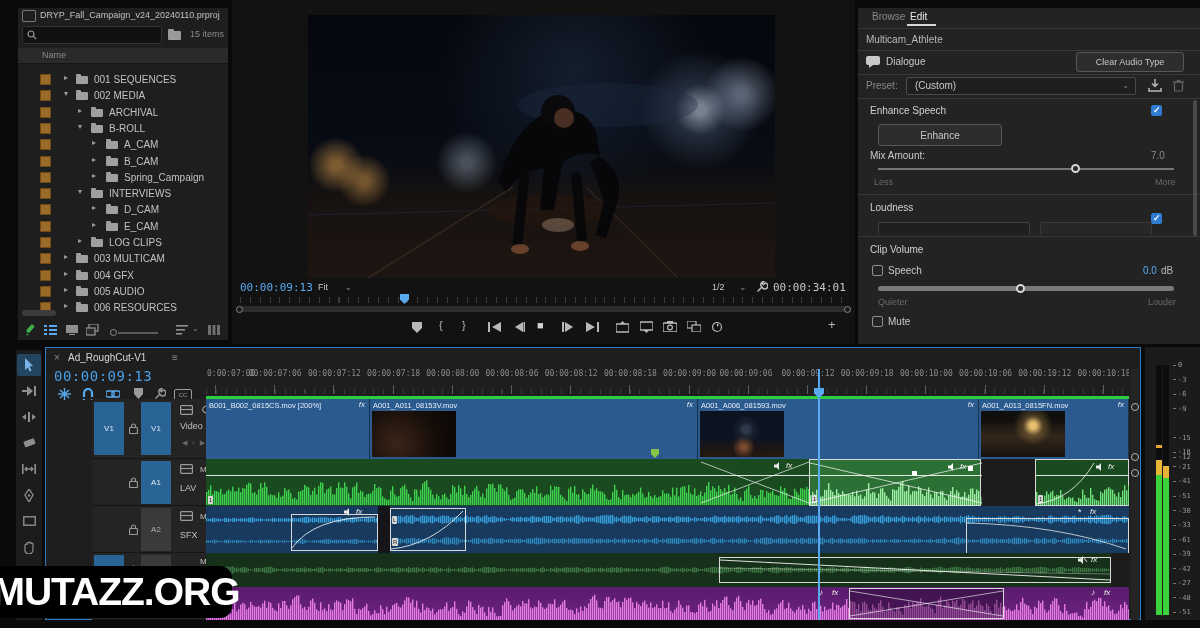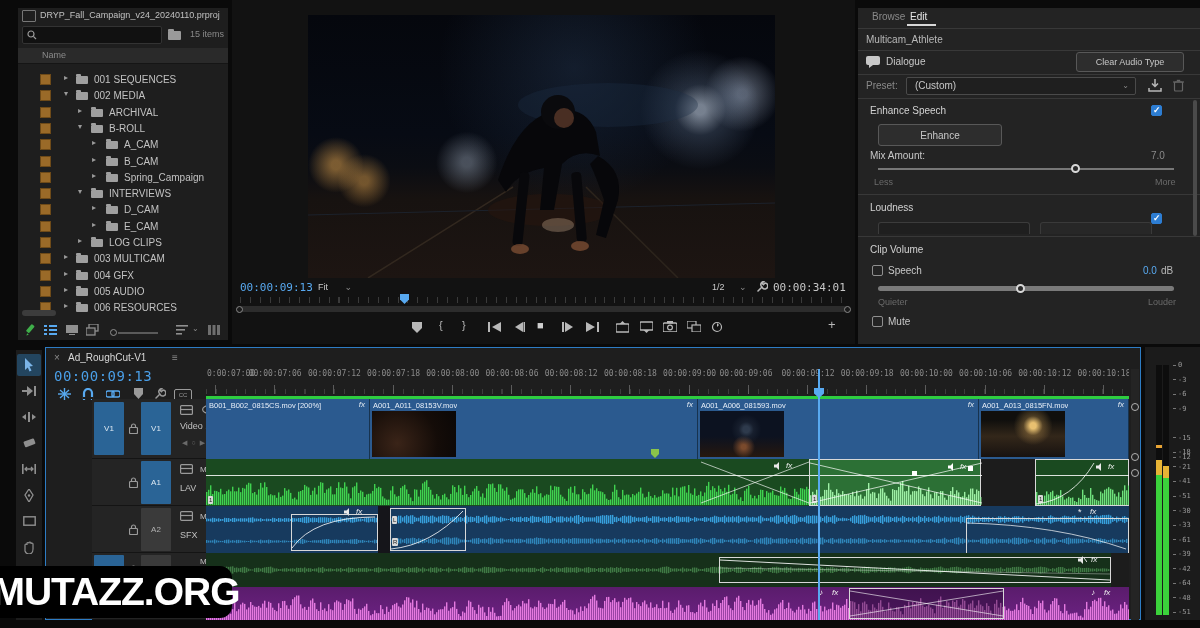--- a/index.html
+++ b/index.html
@@ -3040,21 +3040,21 @@
         <span class="mlabel abs" style="left: 0px; top: 72.75px;">-15</span>
         <span class="mlabel abs" style="left: 0px; top: 87.3px;">-18</span>
         <span class="mlabel abs" style="left: 0px; top: 101.85px;">-21</span>
         <span class="mlabel abs" style="left: 0px; top: 116.4px;">-41</span>
         <span class="mlabel abs" style="left: 0px; top: 130.95px;">-51</span>
         <span class="mlabel abs" style="left: 0px; top: 145.5px;">-30</span>
         <span class="mlabel abs" style="left: 0px; top: 160.05px;">-33</span>
         <span class="mlabel abs" style="left: 0px; top: 174.6px;">-61</span>
         <span class="mlabel abs" style="left: 0px; top: 189.15px;">-39</span>
         <span class="mlabel abs" style="left: 0px; top: 203.7px;">-42</span>
-        <span class="mlabel abs" style="left: 0px; top: 218.25px;">-64</span>
+        <span class="mlabel abs" style="left: 0px; top: 218.25px;">-27</span>
         <span class="mlabel abs" style="left: 0px; top: 232.8px;">-48</span>
         <span class="mlabel abs" style="left: 0px; top: 247.35px;">-51</span>
       </div>
   </div>
 
   <div class="wm">
     <span class="wmtext">MUTAZZ.ORG</span>
   </div>
 
 </div>

